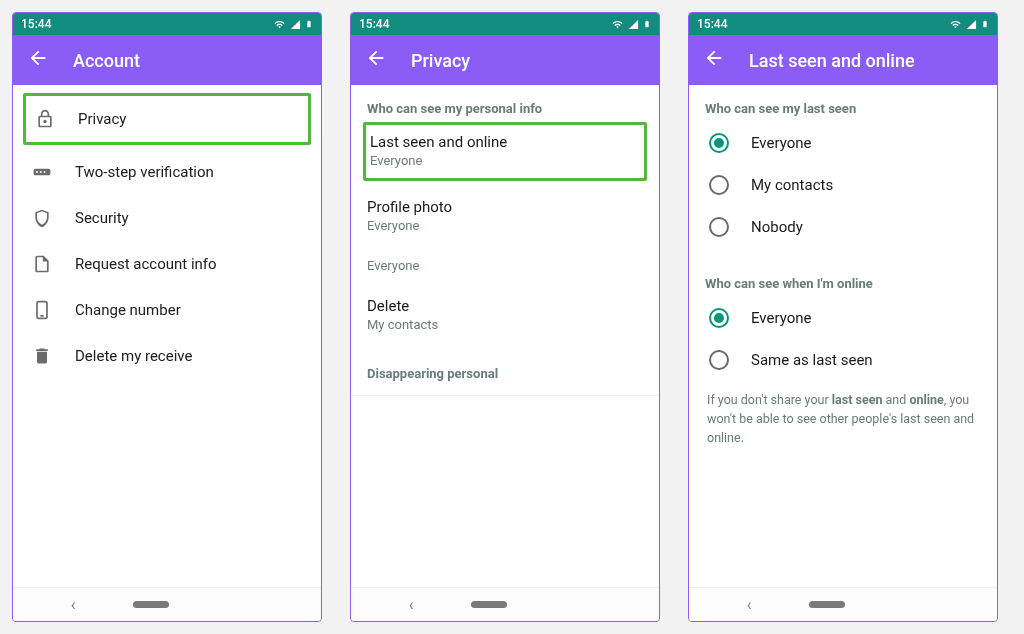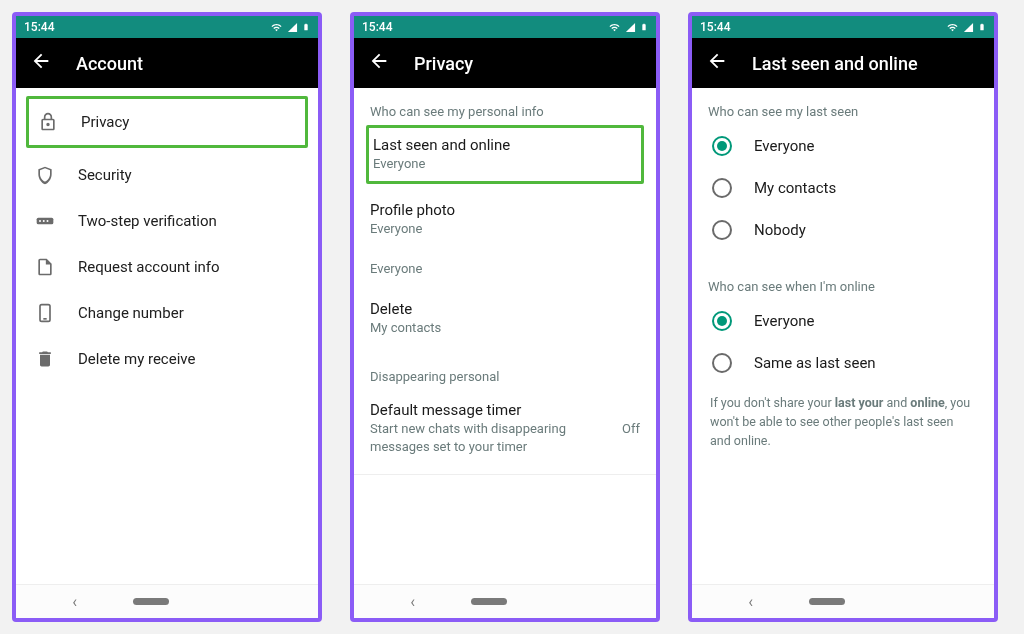--- a/index.html
+++ b/index.html
@@ -9,21 +9,21 @@
     display: flex;
     gap: 28px;
     padding: 12px;
     width: 1024px;
     height: 634px;
   }
   .phone {
     width: 310px;
     height: 610px;
     background: #fff;
-    border: 4px solid #8b5cf6;
+    border: 1px solid #8b5cf6;
     border-radius: 4px;
     display: flex;
     flex-direction: column;
     overflow: hidden;
     position: relative;
   }
   .status-bar {
     height: 22px;
     background: #128c7e;
     color: #fff;
@@ -31,21 +31,21 @@
     align-items: center;
     justify-content: space-between;
     padding: 0 8px;
     font-size: 12px;
     font-weight: 500;
   }
   .status-icons { display: flex; gap: 4px; align-items: center; font-size: 11px; }
   .status-icons svg { display:block; }
   .app-bar {
     height: 50px;
-    background: #000000;
+    background: #8b5cf6;
     color: #fff;
     display: flex;
     align-items: center;
     padding: 0 14px;
     gap: 24px;
   }
   .app-bar .back-arrow { cursor:pointer; }
   .app-bar-title { font-size: 18px; font-weight: 500; }
   .content { flex: 1; overflow-y: auto; overflow-x:hidden; background:#fff; }
   
@@ -66,21 +66,21 @@
     border-radius: 2px;
     margin: 8px 10px 4px 10px;
     padding-right:4px;
   }
   .highlight-box .account-item { padding-left: 8px; padding-right:8px; }
   
   .section-header {
     padding: 16px 16px 6px 16px;
     font-size: 13px;
     color: #6a7b7b;
-    font-weight: 400;
+    font-weight: 700;
   }
   .setting-row {
     padding: 11px 16px;
     cursor:pointer;
     display:flex;
     align-items:flex-start;
     justify-content:space-between;
     gap:10px;
   }
   .setting-row .col { flex:1; }
@@ -166,36 +166,36 @@
             <svg width="20" height="20" viewBox="0 0 24 24" fill="#6b6b6b">
               <path d="M18 8h-1V6c0-2.76-2.24-5-5-5S7 3.24 7 6v2H6c-1.1 0-2 .9-2 2v10c0 1.1.9 2 2 2h12c1.1 0 2-.9 2-2V10c0-1.1-.9-2-2-2zM9 6c0-1.66 1.34-3 3-3s3 1.34 3 3v2H9V6zm9 14H6V10h12v10zm-6-3c1.1 0 2-.9 2-2s-.9-2-2-2-2 .9-2 2 .9 2 2 2z"></path>
             </svg>
           </span>
         <span class="label">Privacy</span>
       </div>
     </div>
     <div class="account-item">
       <span class="icon-slot">
           <svg width="20" height="20" viewBox="0 0 24 24" fill="#6b6b6b">
-            <path d="M12 2L4 5v6c0 5.5 3.8 10.7 8 12 4.2-1.3 8-6.5 8-12V5l-8-3zm0 17.9C8.9 18.7 6 14.7 6 11V6.3l6-2.3 6 2.3V11c0 3.7-2.9 7.7-6 8.9z"></path>
-          </svg>
-        </span>
-      <span class="label">Security</span>
-    </div>
-    <div class="account-item">
-      <span class="icon-slot">
-          <svg width="20" height="20" viewBox="0 0 24 24" fill="#6b6b6b">
             <path d="M3 9h18v6H3z M6 12a1 1 0 11-2 0 1 1 0 012 0zm4 0a1 1 0 11-2 0 1 1 0 012 0zm4 0a1 1 0 11-2 0 1 1 0 012 0z" fill="#fff"></path>
             <rect x="2" y="8" width="20" height="8" rx="2" fill="#6b6b6b"></rect>
             <circle cx="6" cy="12" r="1.2" fill="#fff"></circle>
             <circle cx="10.5" cy="12" r="1.2" fill="#fff"></circle>
             <circle cx="15" cy="12" r="1.2" fill="#fff"></circle>
           </svg>
         </span>
       <span class="label">Two-step verification</span>
+    </div>
+    <div class="account-item">
+      <span class="icon-slot">
+          <svg width="20" height="20" viewBox="0 0 24 24" fill="#6b6b6b">
+            <path d="M12 2L4 5v6c0 5.5 3.8 10.7 8 12 4.2-1.3 8-6.5 8-12V5l-8-3zm0 17.9C8.9 18.7 6 14.7 6 11V6.3l6-2.3 6 2.3V11c0 3.7-2.9 7.7-6 8.9z"></path>
+          </svg>
+        </span>
+      <span class="label">Security</span>
     </div>
     <div class="account-item">
       <span class="icon-slot">
           <svg width="20" height="20" viewBox="0 0 24 24" fill="#6b6b6b">
             <path d="M14 2H6c-1.1 0-2 .9-2 2v16c0 1.1.9 2 2 2h12c1.1 0 2-.9 2-2V8l-6-6zM6 20V4h7v5h5v11H6z"></path>
             <rect x="8" y="12" width="8" height="1.5" fill="#fff"></rect>
             <rect x="8" y="15" width="8" height="1.5" fill="#fff"></rect>
           </svg>
         </span>
       <span class="label">Request account info</span>
@@ -269,27 +269,20 @@
         <div class="setting-sub">Everyone</div>
       </div>
     </div>
     <div class="setting-row">
       <div class="col">
         <div class="setting-title">Delete</div>
         <div class="setting-sub">My contacts</div>
       </div>
     </div>
     <div class="section-header" style="padding-top:22px;">Disappearing personal</div>
-    <div class="setting-row">
-      <div class="col">
-        <div class="setting-title">Default message timer</div>
-        <div class="setting-sub">Start new chats with disappearing messages set to your timer</div>
-      </div>
-      <div class="setting-right">Off</div>
-    </div>
     <div class="divider"></div>
     <div class="setting-row" style="padding-bottom:4px;">
       
     </div>
   </div>
   <div class="nav-bar">
     <span class="nav-caret">‹</span>
     <span class="nav-pill"></span>
     <span class="nav-spacer"></span>
   </div>
@@ -337,21 +330,21 @@
     <div class="radio-row">
       <span class="radio selected"></span>
       <span class="radio-label">Everyone</span>
     </div>
     <div class="radio-row">
       <span class="radio"></span>
       <span class="radio-label">Same as last seen</span>
     </div>
 
     <div class="note">
-      <span>If you don't share your </span><b>last your</b><span> and </span><b>online</b><span>, you won't be able to see other people's last seen and online.</span>
+      <span>If you don't share your </span><b>last seen</b><span> and </span><b>online</b><span>, you won't be able to see other people's last seen and online.</span>
     </div>
   </div>
   <div class="nav-bar">
     <span class="nav-caret">‹</span>
     <span class="nav-pill"></span>
     <span class="nav-spacer"></span>
   </div>
 </div>
 
 </body></html>

